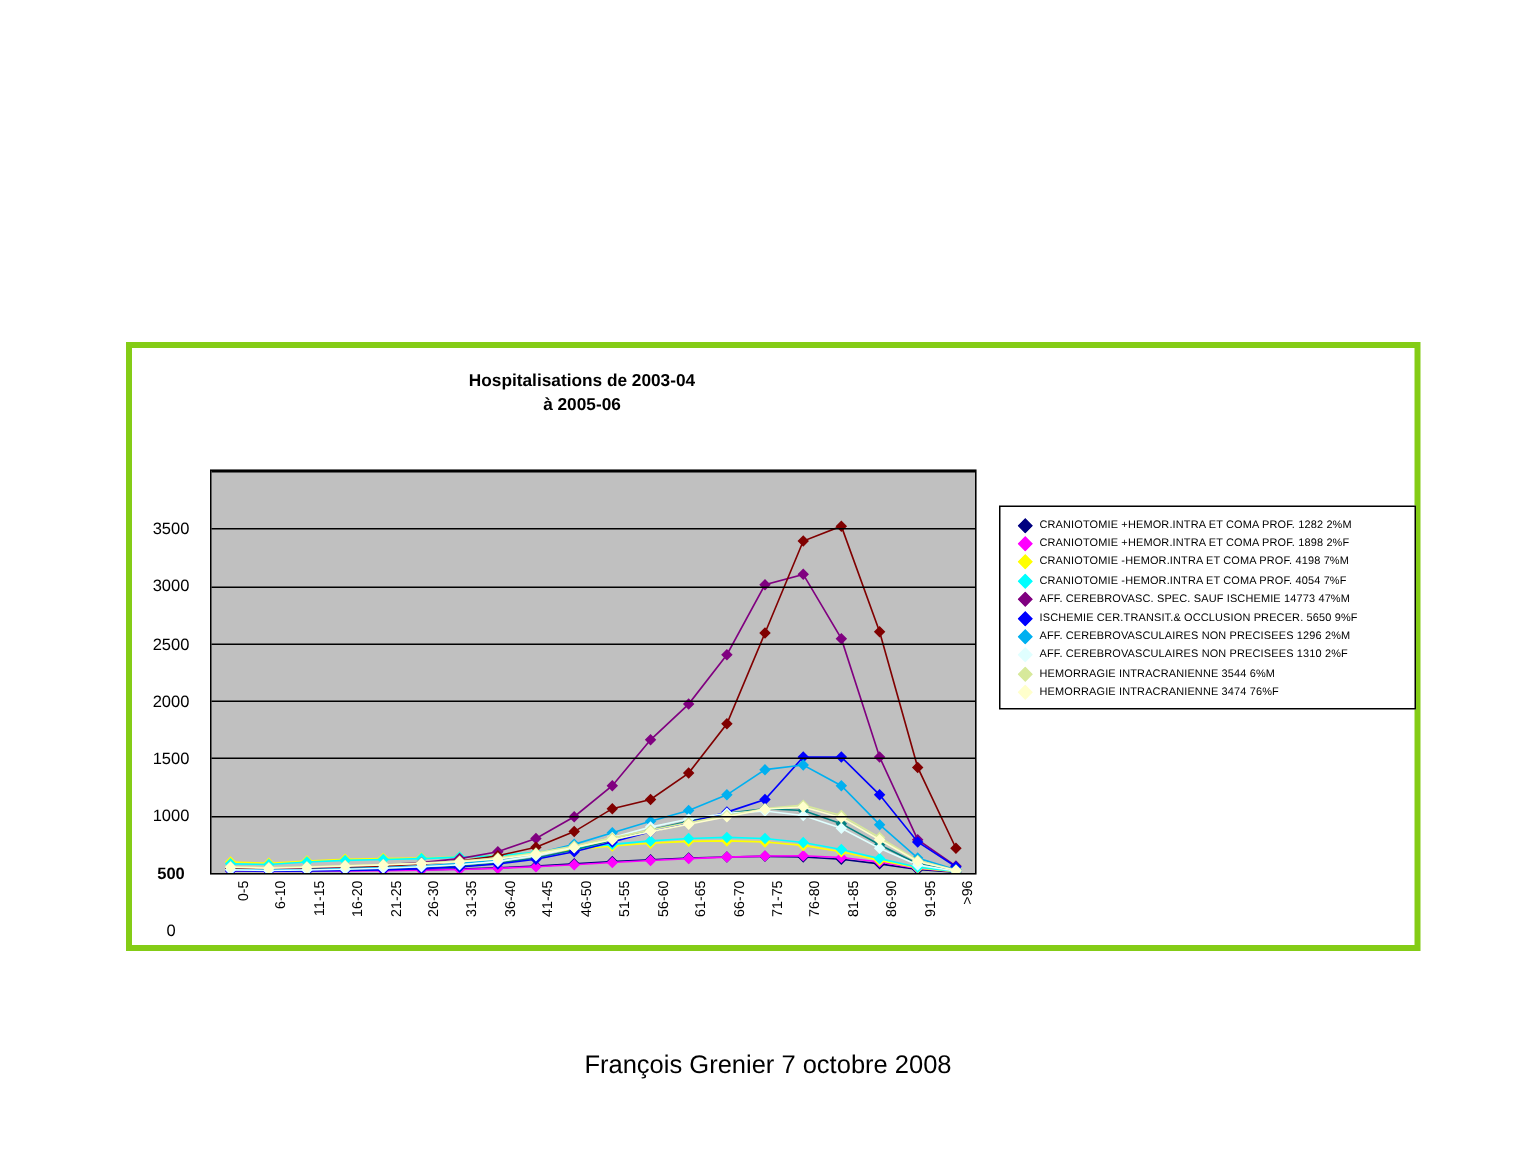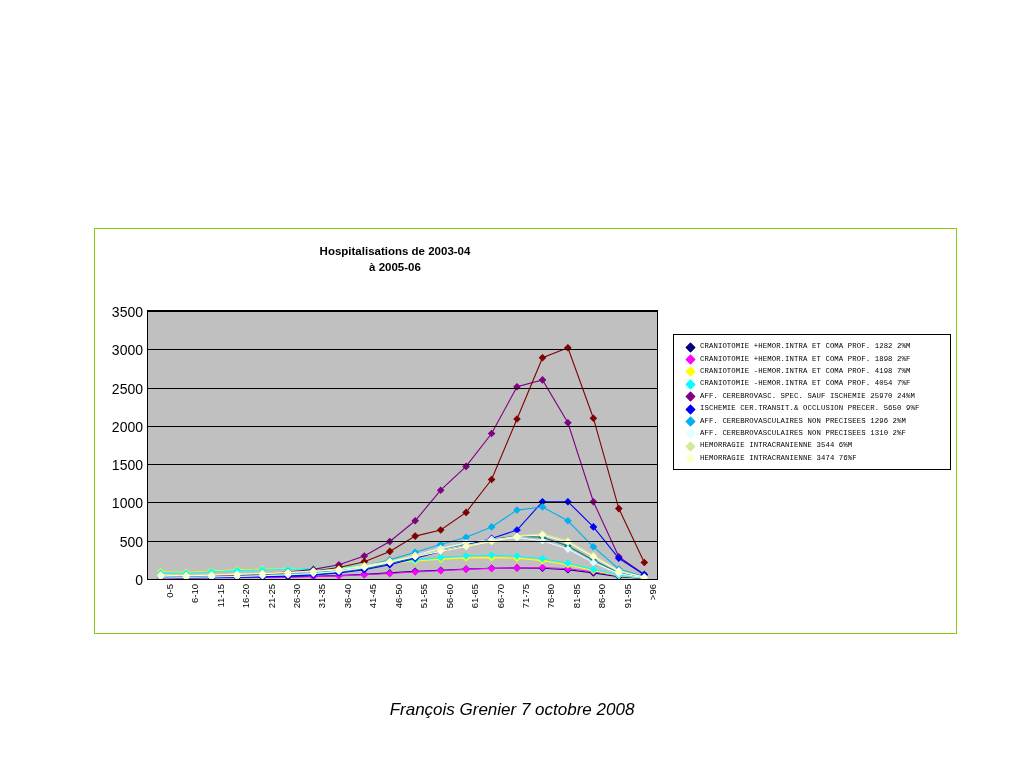--- a/index.html
+++ b/index.html
@@ -13,25 +13,25 @@
   #slide {
     position: relative;
     width: 1024px;
     height: 768px;
     background: #ffffff;
     overflow: hidden;
   }
   
   #chart-frame {
     position: absolute;
-    left: 94px;
+    left: 84px;
     top: 228px;
     width: 863px;
     height: 406px;
-    border: 1px solid #84cc16;
+    border: 4px solid #84cc16;
     background: #ffffff;
     box-sizing: border-box;
   }
   #chart-title {
     position: absolute;
     left: 0;
     top: 14px;
     width: 600px;
     text-align: center;
     font-size: 11.5px;
@@ -55,24 +55,25 @@
     position: absolute;
     left: 0;
     width: 100%;
     height: 1px;
     background: #000000;
   }
   .ytick-label {
     position: absolute;
     right: 0;
     width: 44px;
-    text-align: right;
-    font-size: 14px;
+    text-align: center;
+    font-size: 11px;
     color: #000000;
     transform: translateY(-6px);
+    margin-top: 40px;
   }
   #y-axis-labels {
     position: absolute;
     left: 0;
     top: 81px;
     width: 48px;
     height: 270px;
   }
   #x-axis-labels {
     position: absolute;
@@ -121,48 +122,46 @@
     margin-left: -2.5px;
     margin-top: -2.5px;
     transform: rotate(45deg);
     display: block;
   }
   .legend-text {
     font-size: 7.3px;
     color: #000000;
     white-space: nowrap;
     letter-spacing: 0.1px;
-    font-family: Liberation Mono, monospace;
   }
   
   #footer {
     position: absolute;
     left: 0;
     top: 700px;
     width: 1024px;
     text-align: center;
     font-size: 17px;
     color: #000000;
-    font-style: italic;
   }
   svg { display: block; }
 </style>
 </head>
 <body>
 
 <div id="slide">
 
   <div id="chart-frame">
 
     <div id="chart-title">Hospitalisations de 2003-04
 à 2005-06</div>
 
     <div id="y-axis-labels">
         <div class="ytick-label" style="top: 268px;">0</div>
-        <div class="ytick-label" style="top: 229.714px;">500</div>
+        <div class="ytick-label" style="top: 229.714px; font-weight: bold;">500</div>
         <div class="ytick-label" style="top: 191.429px;">1000</div>
         <div class="ytick-label" style="top: 153.143px;">1500</div>
         <div class="ytick-label" style="top: 114.857px;">2000</div>
         <div class="ytick-label" style="top: 76.5714px;">2500</div>
         <div class="ytick-label" style="top: 38.2857px;">3000</div>
         <div class="ytick-label" style="top: 0px;">3500</div>
       </div>
 
     <div id="plot-area">
       <svg id="plot-svg" width="509" height="268" viewBox="0 0 509 268">
@@ -497,21 +496,21 @@
         <div class="legend-row">
           <span class="legend-marker">
             <i style="background: rgb(0, 255, 255); border: 1px solid rgb(0, 255, 255);"></i>
           </span>
           <span class="legend-text">CRANIOTOMIE -HEMOR.INTRA ET COMA PROF. 4054 7%F</span>
         </div>
         <div class="legend-row">
           <span class="legend-marker">
             <i style="background: rgb(128, 0, 128); border: 1px solid rgb(128, 0, 128);"></i>
           </span>
-          <span class="legend-text">AFF. CEREBROVASC. SPEC. SAUF ISCHEMIE 25970 24%M</span>
+          <span class="legend-text">AFF. CEREBROVASC. SPEC. SAUF ISCHEMIE 14773 47%M</span>
         </div>
         <div class="legend-row">
           <span class="legend-marker">
             <i style="background: rgb(0, 0, 255); border: 1px solid rgb(0, 0, 255);"></i>
           </span>
           <span class="legend-text">ISCHEMIE CER.TRANSIT.&amp; OCCLUSION PRECER. 5650 9%F</span>
         </div>
         <div class="legend-row">
           <span class="legend-marker">
             <i style="background: rgb(0, 176, 240); border: 1px solid rgb(0, 176, 240);"></i>

